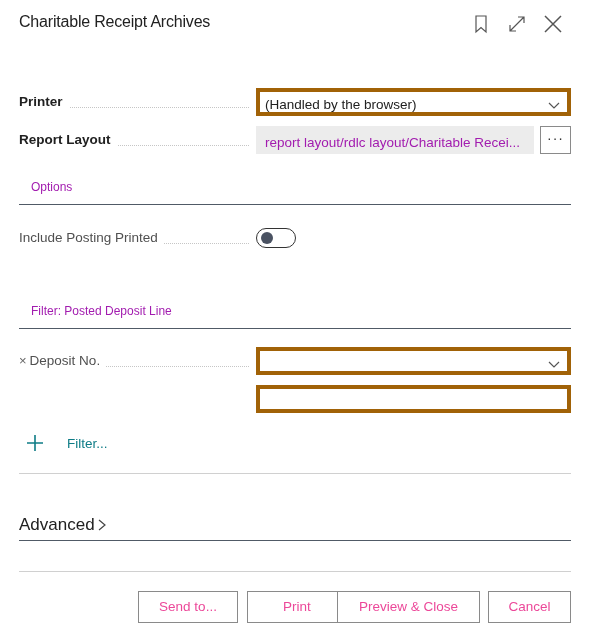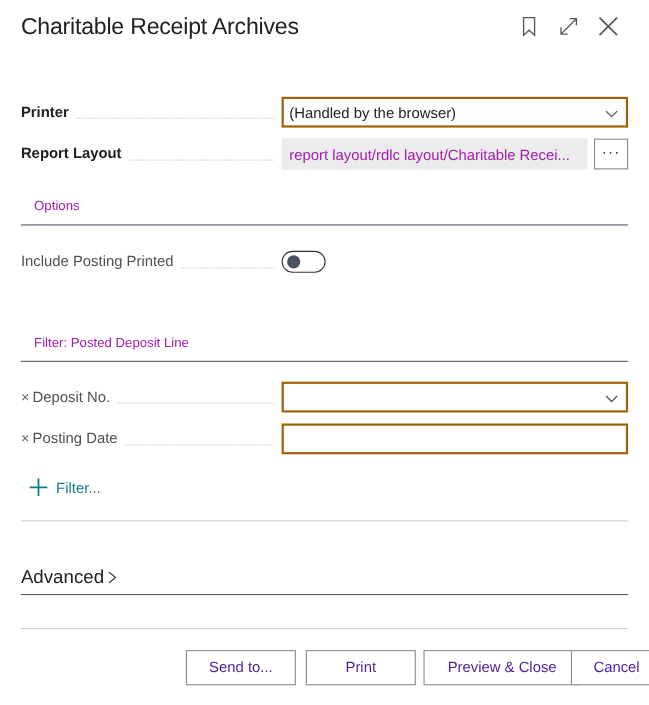--- a/index.html
+++ b/index.html
@@ -1,50 +1,50 @@
 <!DOCTYPE html>
 <html><head>
 <meta charset="utf-8">
 <style>
   * { box-sizing: border-box; margin: 0; padding: 0; }
   html, body { width: 590px; height: 641px; background: #ffffff; overflow: hidden; }
   body { font-family: "Liberation Sans", "DejaVu Sans", sans-serif; color: #212121; position: relative; }
 
-  .title { position: absolute; left: 19px; top: 13px; font-size: 21px; color: #212121; letter-spacing: -0.2px; }
+  .title { position: absolute; left: 19px; top: 13px; font-size: 16px; color: #212121; letter-spacing: -0.2px; }
   .hdr-icon { position: absolute; top: 14px; width: 20px; height: 20px; cursor: pointer; }
   .hdr-icon svg { width: 20px; height: 20px; }
 
   .row { position: absolute; left: 19px; width: 552px; height: 28px; }
   .lbl { position: absolute; left: 0; top: 0; height: 28px; line-height: 28px; width: 230px; font-size: 13.5px; white-space: nowrap; overflow: hidden; }
   .lbl.bold { font-weight: bold; color: #212121; }
   .lbl.normal { color: #505050; }
   .lbl .txt { background: #fff; padding-right: 6px; position: relative; z-index: 1; margin-top: 20px; }
   .lbl .dots { position: absolute; left: 0; right: 0; top: 19px; border-bottom: 1.5px dotted #c6c6c6; }
   .lbl .xmark { color: #666; font-size: 13px; margin-right: 3px; }
 
-  .field { position: absolute; left: 237px; top: 0; height: 28px; border: 2px solid #a16207; background: #fff; font-size: 13.5px; line-height: 26px; padding-left: 5px; color: #212121; }
+  .field { position: absolute; left: 237px; top: 0; height: 28px; border: 4px solid #a16207; background: #fff; font-size: 13.5px; line-height: 26px; padding-left: 5px; color: #212121; }
   .field.full { width: 315px; }
   .field.readonly { background: #ececec; border-color: #ececec; width: 278px; color: #a21caf; white-space: nowrap; overflow: hidden; }
   .chev { position: absolute; right: 7px; top: 8px; width: 12px; height: 10px; }
   .ellipsis-btn { position: absolute; left: 521px; top: 0; width: 31px; height: 28px; border: 1px solid #8a8a8a; background: #fff; text-align: center; line-height: 22px; font-size: 14px; color: #333; cursor: pointer; letter-spacing: 1px; }
 
   .section-title { position: absolute; left: 31px; font-size: 12px; color: #a21caf; }
   .section-rule { position: absolute; left: 19px; width: 552px; height: 1px; background: #505a66; }
   .thin-rule { position: absolute; left: 19px; width: 552px; height: 1px; background: #d0d0d0; }
 
   .toggle { position: absolute; left: 237px; top: 4px; width: 40px; height: 20px; border: 1px solid #333; border-radius: 10px; background: #fff; cursor: pointer; }
   .toggle .knob { position: absolute; left: 4px; top: 3px; width: 12px; height: 12px; border-radius: 50%; background: #4a5262; }
 
-  .add-filter { position: absolute; left: 26px; top: 432px; height: 22px; color: #0e7c86; font-size: 13.5px; cursor: pointer; display: flex; align-items: center; }
+  .add-filter { position: absolute; left: 26px; top: 432px; height: 22px; color: #0e7c86; font-size: 13.5px; cursor: pointer; display: flex; align-items: center; gap: 16px; }
   .add-filter svg { width: 18px; height: 18px; margin-right: 7px; }
 
   .adv { position: absolute; left: 19px; top: 515px; font-size: 17px; color: #212121; cursor: pointer; display: flex; align-items: center; justify-content: space-between; }
   .adv svg { width: 10px; height: 14px; margin-left: 2px; }
 
-  .btn { position: absolute; top: 591px; height: 32px; border: 1px solid #8a8a8a; background: #fff; font-size: 13.5px; color: #4c1d95; text-align: center; line-height: 30px; cursor: pointer; font-family: "Liberation Sans", sans-serif; margin-left: 31px; }
+  .btn { position: absolute; top: 591px; height: 32px; border: 1px solid #8a8a8a; background: #fff; font-size: 13.5px; color: #ec4899; text-align: center; line-height: 30px; cursor: pointer; font-family: "Liberation Sans", sans-serif; }
 </style>
 </head>
 <body>
 
 <div>
   <div class="title">Charitable Receipt Archives</div>
 
   <div class="hdr-icon" style="left:471px">
     <svg viewBox="0 0 20 20">
         <path d="M5 2 H15 V18 L10 13.5 L5 18 Z" fill="none" stroke="#555" stroke-width="1.2"></path>
@@ -94,21 +94,20 @@
     <div class="lbl normal"><span class="dots"></span><span class="txt"><span class="xmark">×</span><span>Deposit No.</span></span></div>
     <div class="field full">
       <span></span>
       <svg class="chev" viewBox="0 0 12 10">
           <path d="M1 3 L6 8 L11 3" fill="none" stroke="#555" stroke-width="1.2"></path>
         </svg>
     </div>
   </div>
 
   <div class="row" style="top:385px">
-    <div class="lbl normal"><span class="dots"></span><span class="txt"><span class="xmark">×</span><span>Posting Date</span></span></div>
     <div class="field full"><span></span></div>
   </div>
 
   <div class="add-filter">
     <svg viewBox="0 0 18 18">
         <path d="M9 1 V17 M1 9 H17" stroke="#0e7c86" stroke-width="1.6"></path>
       </svg>
     <span>Filter...</span>
   </div>
 
@@ -119,15 +118,15 @@
     <svg viewBox="0 0 10 14">
         <path d="M2 2 L8 7 L2 12" fill="none" stroke="#444" stroke-width="1.2"></path>
       </svg>
   </div>
   <div class="section-rule" style="top:540px"></div>
 
   <div class="thin-rule" style="top:571px"></div>
 
   <button class="btn" style="left:138px;width:100px">Send to...</button>
   <button class="btn" style="left:247px;width:100px">Print</button>
-  <button class="btn" style="left:354px;width:143px">Preview &amp; Close</button>
+  <button class="btn" style="left:337px;width:143px">Preview &amp; Close</button>
   <button class="btn" style="left:488px;width:83px">Cancel</button>
 </div>
 
 </body></html>

